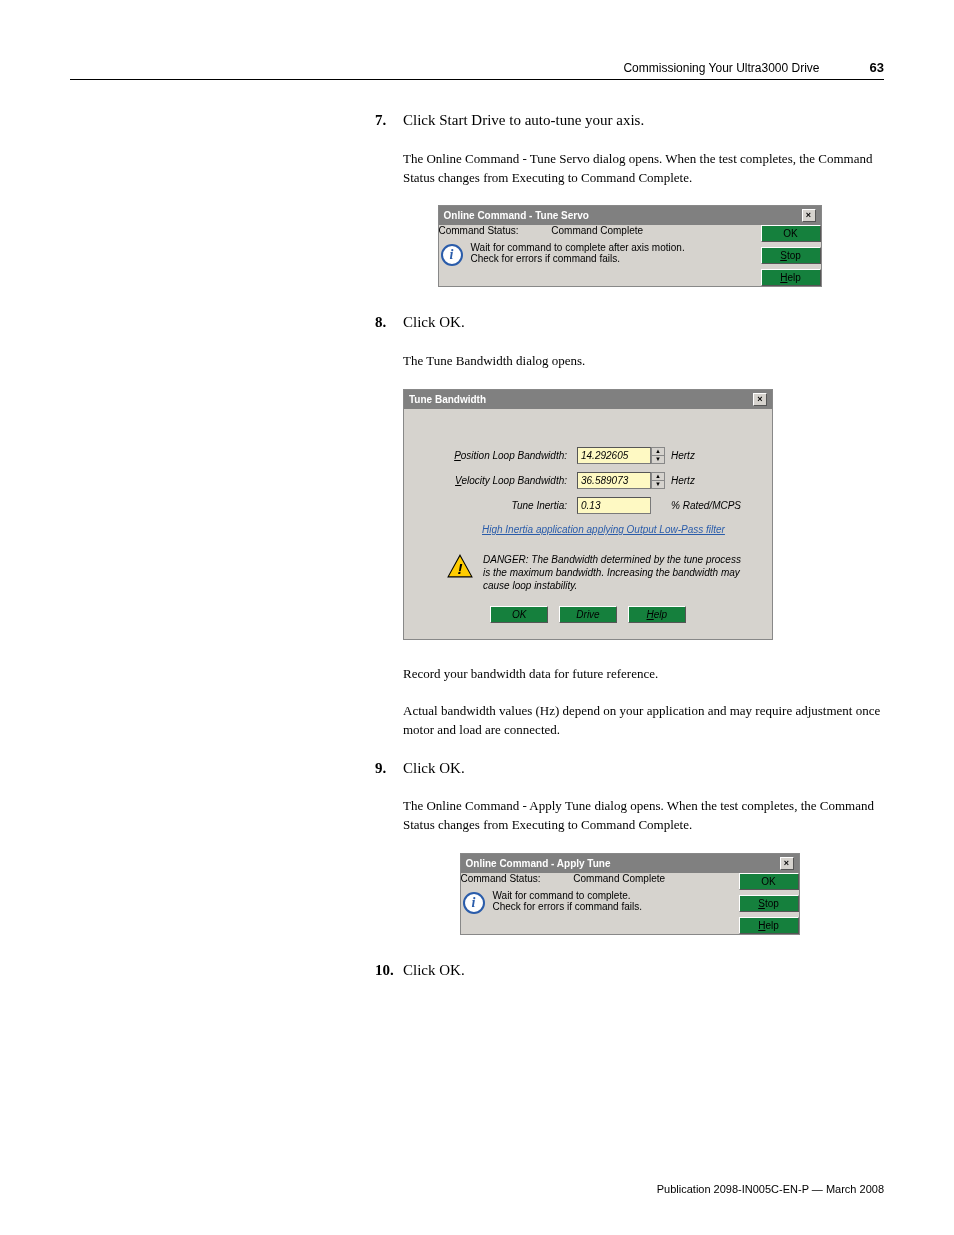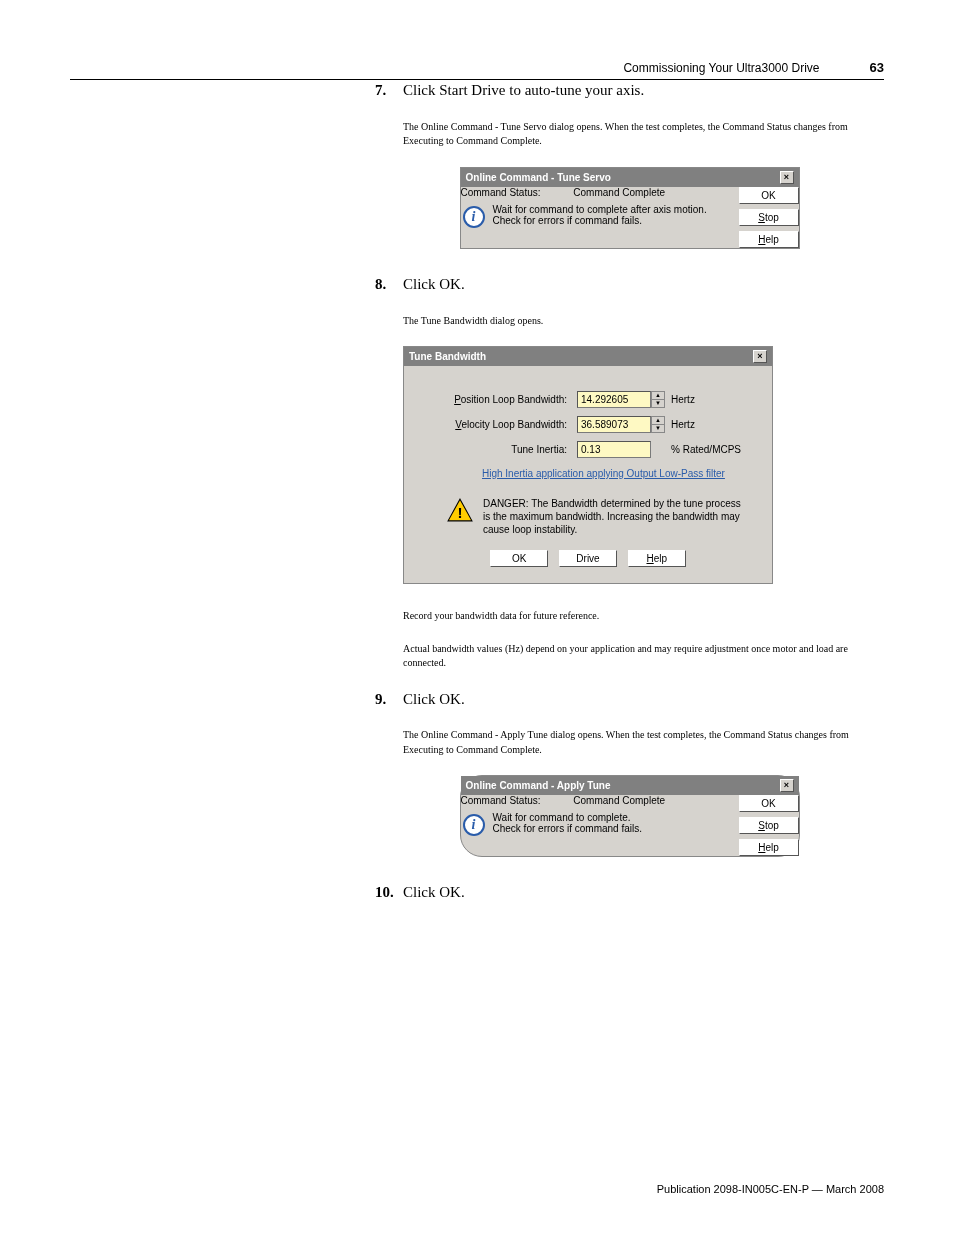--- a/index.html
+++ b/index.html
@@ -12,20 +12,21 @@
     height: 1235px;
     position: relative;
     color: #000;
   }
   .page {
     padding: 60px 70px 0 70px;
   }
   .header-row {
     border-bottom: 1.5px solid #000;
     padding-bottom: 4px;
+    margin-bottom: 30px;
     display: flex;
     justify-content: flex-end;
     align-items: baseline;
     font-family: Arial, Helvetica, sans-serif;
     font-size: 12px;
   }
   .header-title { margin-right: 50px; }
   .page-number {
     font-family: Arial, Helvetica, sans-serif;
     font-weight: bold;
@@ -40,21 +41,21 @@
     font-size: 15px;
     line-height: 1.45;
   }
   .step-num {
     width: 28px;
     flex-shrink: 0;
     font-weight: bold;
   }
   .step-body { flex: 1; }
   .indent-para {
-    font-size: 10px;
+    font-size: 13px;
     line-height: 1.45;
     margin: 0 0 18px 28px;
     font-family: Liberation Serif, serif;
   }
 
   
   .dialog {
     border: 1px solid #888;
     background: #d6d3ce;
     font-family: Arial, Helvetica, sans-serif;
@@ -78,21 +79,21 @@
     color:#000; font-size:9px; text-align:center; line-height:11px;
   }
   .dlg-body {
     display:flex;
     padding:0;
     font-size:10px;
   }
   .dlg-left { flex:1; }
   .dlg-right { width:60px; display:flex; flex-direction:column; gap:5px; margin-left:8px;}
   .dlg-btn {
-    background:#ffffff;
+    background:#15803d;
     border:1px solid #fff;
     border-right-color:#555; border-bottom-color:#555;
     font-size:10px;
     padding:2px 0;
     text-align:center;
   }
   .dlg-info-row { display:flex; align-items:flex-start; margin-top:6px; }
   .info-icon {
     width:26px; height:26px;
     display:flex; align-items:center; justify-content:center;
@@ -106,21 +107,21 @@
   }
   .warn-icon {
     width:26px;height:26px;margin-right:10px;
   }
   .warn-icon svg { width:26px; height:26px; }
   .status-row { margin-bottom:4px; }
   .status-row span:first-child { margin-right:30px; }
 
   
   .dlg-tune { width: 370px; margin-left: 28px; }
-  .tb-body { padding:25px 18px 12px 18px; font-size:10px; }
+  .tb-body { padding:38px 18px 12px 18px; font-size:10px;font-style:italic; }
   .tb-row { display:flex; align-items:center; margin-bottom:8px; }
   .tb-lbl { width:155px; text-align:right; padding-right:10px; }
   .tb-field {
     width:74px; height:17px; background:#fef9c3;
     border:1px solid #7a7a7a; border-top-color:#555; border-left-color:#555;
     padding:0 3px; font-size:10px; line-height:15px;
   }
   .tb-spin {
     width:14px; height:17px; border:1px solid #888; background:#d6d3ce;
     display:flex; flex-direction:column; margin-right:6px;
@@ -156,21 +157,21 @@
   </div>
 
   <div class="content">
 
     <div class="step">
       <span class="step-num">7.</span>
       <span class="step-body">Click Start Drive to auto-tune your axis.</span>
     </div>
     <p class="indent-para">The Online Command - Tune Servo dialog opens. When the test completes, the Command Status changes from Executing to Command Complete.</p>
 
-    <div class="dialog" style="width:340px;">
+    <div class="dialog" style="width:384px;">
       <div class="dlg-title">
         <span>Online Command - Tune Servo</span>
         <span class="dlg-close">×</span>
       </div>
       <div class="dlg-body">
         <div class="dlg-left">
           <div class="status-row">
             <span>Command Status:</span>
             <span>Command Complete</span>
           </div>
@@ -246,21 +247,21 @@
 
     <p class="indent-para">Record your bandwidth data for future reference.</p>
     <p class="indent-para">Actual bandwidth values (Hz) depend on your application and may require adjustment once motor and load are connected.</p>
 
     <div class="step">
       <span class="step-num">9.</span>
       <span class="step-body">Click OK.</span>
     </div>
     <p class="indent-para">The Online Command - Apply Tune dialog opens. When the test completes, the Command Status changes from Executing to Command Complete.</p>
 
-    <div class="dialog" style="width:340px;border-radius:22px;">
+    <div class="dialog" style="width:340px;">
       <div class="dlg-title">
         <span>Online Command - Apply Tune</span>
         <span class="dlg-close">×</span>
       </div>
       <div class="dlg-body">
         <div class="dlg-left">
           <div class="status-row">
             <span>Command Status:</span>
             <span>Command Complete</span>
           </div>

